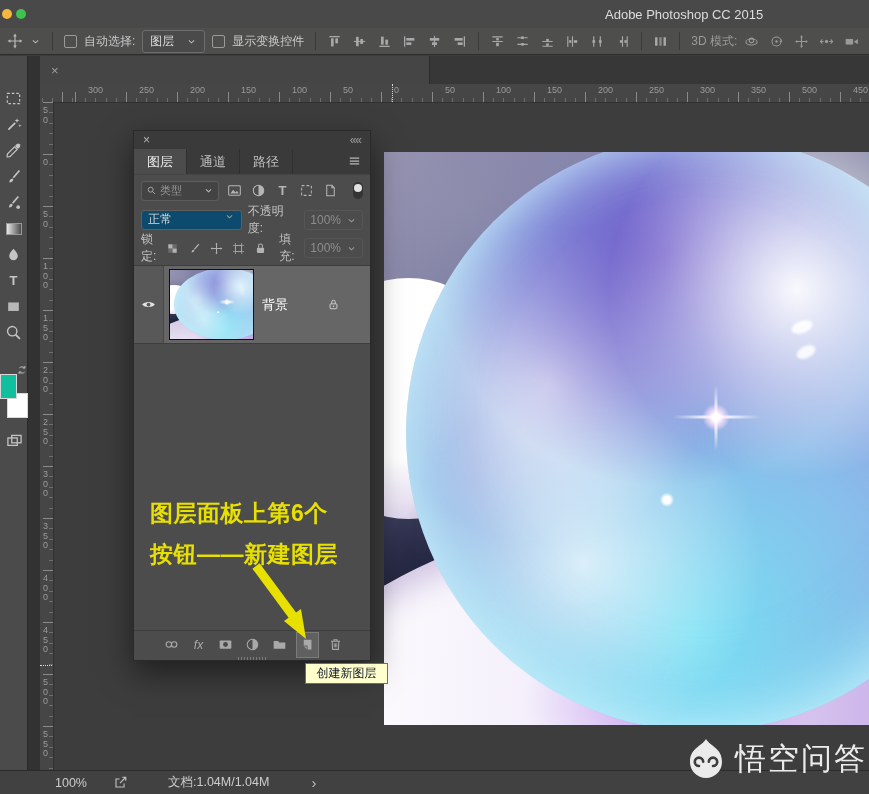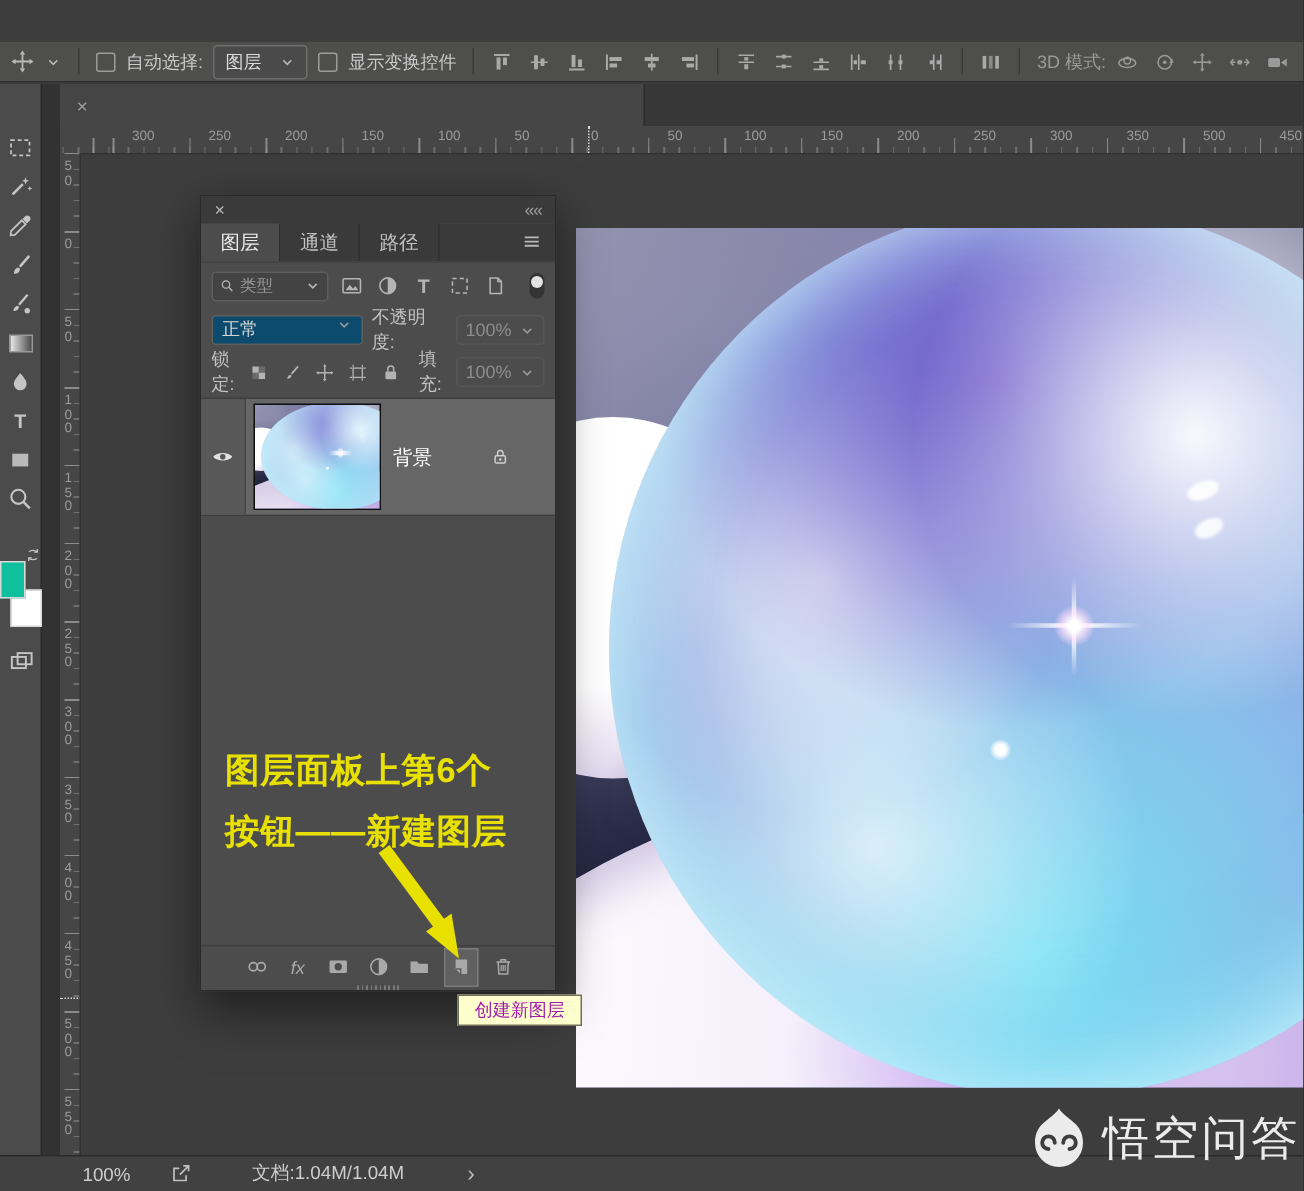--- a/index.html
+++ b/index.html
@@ -122,39 +122,44 @@
   .layer-name{margin-left:8px;align-self:center;font-size:13px;color:#ffffff;}
   .layer-lock{margin-left:auto;margin-right:30px;align-self:center;width:13px;height:13px;color:#d0d0d0;}
   .anno{position:absolute;left:16px;top:362px;width:215px;font-size:23px;font-weight:bold;line-height:41px;letter-spacing:.5px;white-space:nowrap;}
   .panel-bottom{position:absolute;left:0;right:0;bottom:2px;height:27px;border-top:1px solid #3e3e3e;display:flex;align-items:center;padding-left:30px;gap:12px;}
   .panel-bottom .icon{width:15px;height:15px;color:#a9a9a9;}
   .hl{display:inline-flex;align-items:center;justify-content:center;width:23px;height:26px;background:#606060;border:1px solid #7b7b7b;box-sizing:border-box;margin:-1px -3px;}
   .grip{position:absolute;bottom:0;left:104px;width:30px;height:3px;background:repeating-linear-gradient(90deg,#7b7b7b 0 1px,transparent 1px 3px);}
 
   
   .arrow-svg{position:absolute;left:0;top:0;z-index:40;pointer-events:none;}
-  .tooltip{position:absolute;left:305px;top:663px;width:81px;height:19px;border:1px solid #6f6f5a;color:#a21caf;font-size:12px;line-height:19px;text-align:center;z-index:45;}
+  .tooltip{position:absolute;left:305px;top:663px;width:81px;height:19px;border:1px solid #6f6f5a;color:#0f172a;font-size:12px;line-height:19px;text-align:center;z-index:45;}
 
   
   .statusbar{position:absolute;left:0;top:770px;width:100%;height:24px;background:#414141;border-top:1px solid #2b2b2b;box-sizing:border-box;display:flex;align-items:center;color:#cdcdcd;font-size:12.5px;}
   .sb-zoom{margin-left:55px;}
   .sb-export{margin-left:26px;width:15px;height:15px;color:#c0c0c0;}
   .sb-doc{margin-left:40px;}
   .sb-chev{margin-left:42px;font-size:15px;color:#bdbdbd;}
 
   
   .watermark{position:absolute;left:684px;top:737px;display:flex;align-items:center;gap:7px;z-index:50;color:#ebebeb;justify-content:flex-end;}
   .wk-logo{width:44px;height:44px;}
   .wk-text{font-size:31px;letter-spacing:2px;}
 </style>
 </head>
 <body>
 
 <div class="app">
 
+  <div class="titlebar">
+    <span class="tl-dot yellow"></span>
+    <span class="tl-dot green"></span>
+    <span class="win-title">Adobe Photoshop CC 2015</span>
+  </div>
 
   <div class="optionsbar">
     <span class="icon">
         <svg viewBox="0 0 16 16">
           <path d="M8 2.8V13.2M2.8 8H13.2" stroke="currentColor" stroke-width="1.2" fill="none"></path>
           <path d="M8 .6 9.8 3.4H6.2ZM8 15.4 9.8 12.6H6.2ZM.6 8 3.4 6.2V9.8ZM15.4 8 12.6 6.2V9.8Z" fill="currentColor"></path>
         </svg>
       </span>
     <span class="icon opt-chev">
         <svg viewBox="0 0 16 16">

